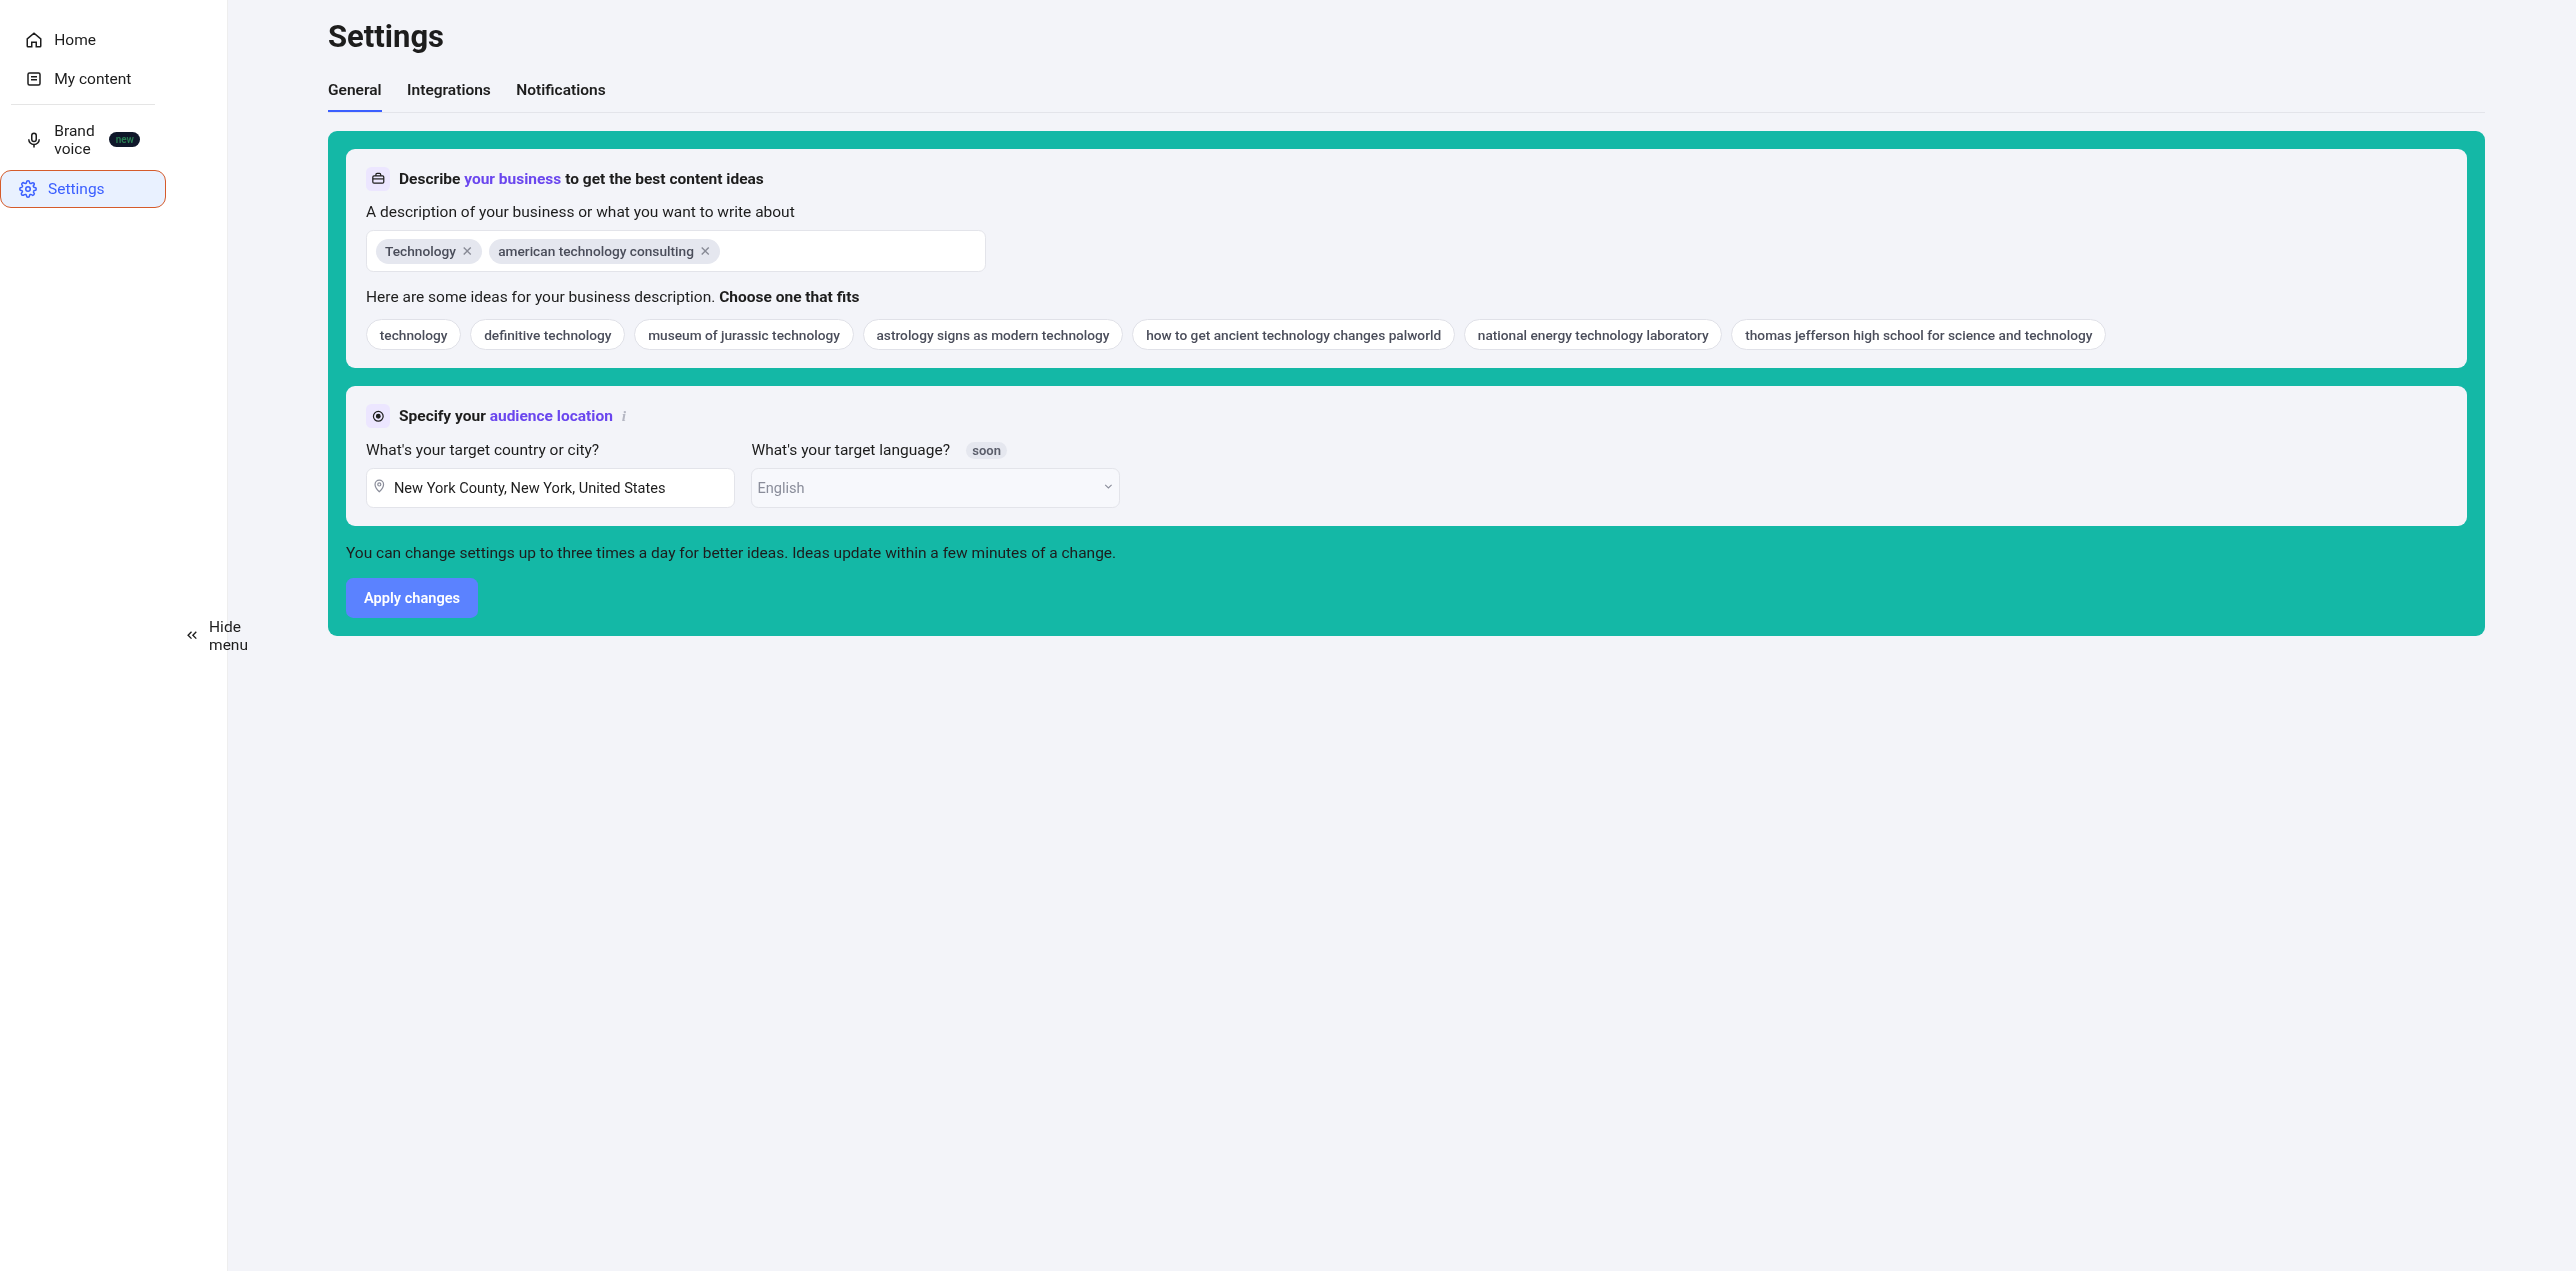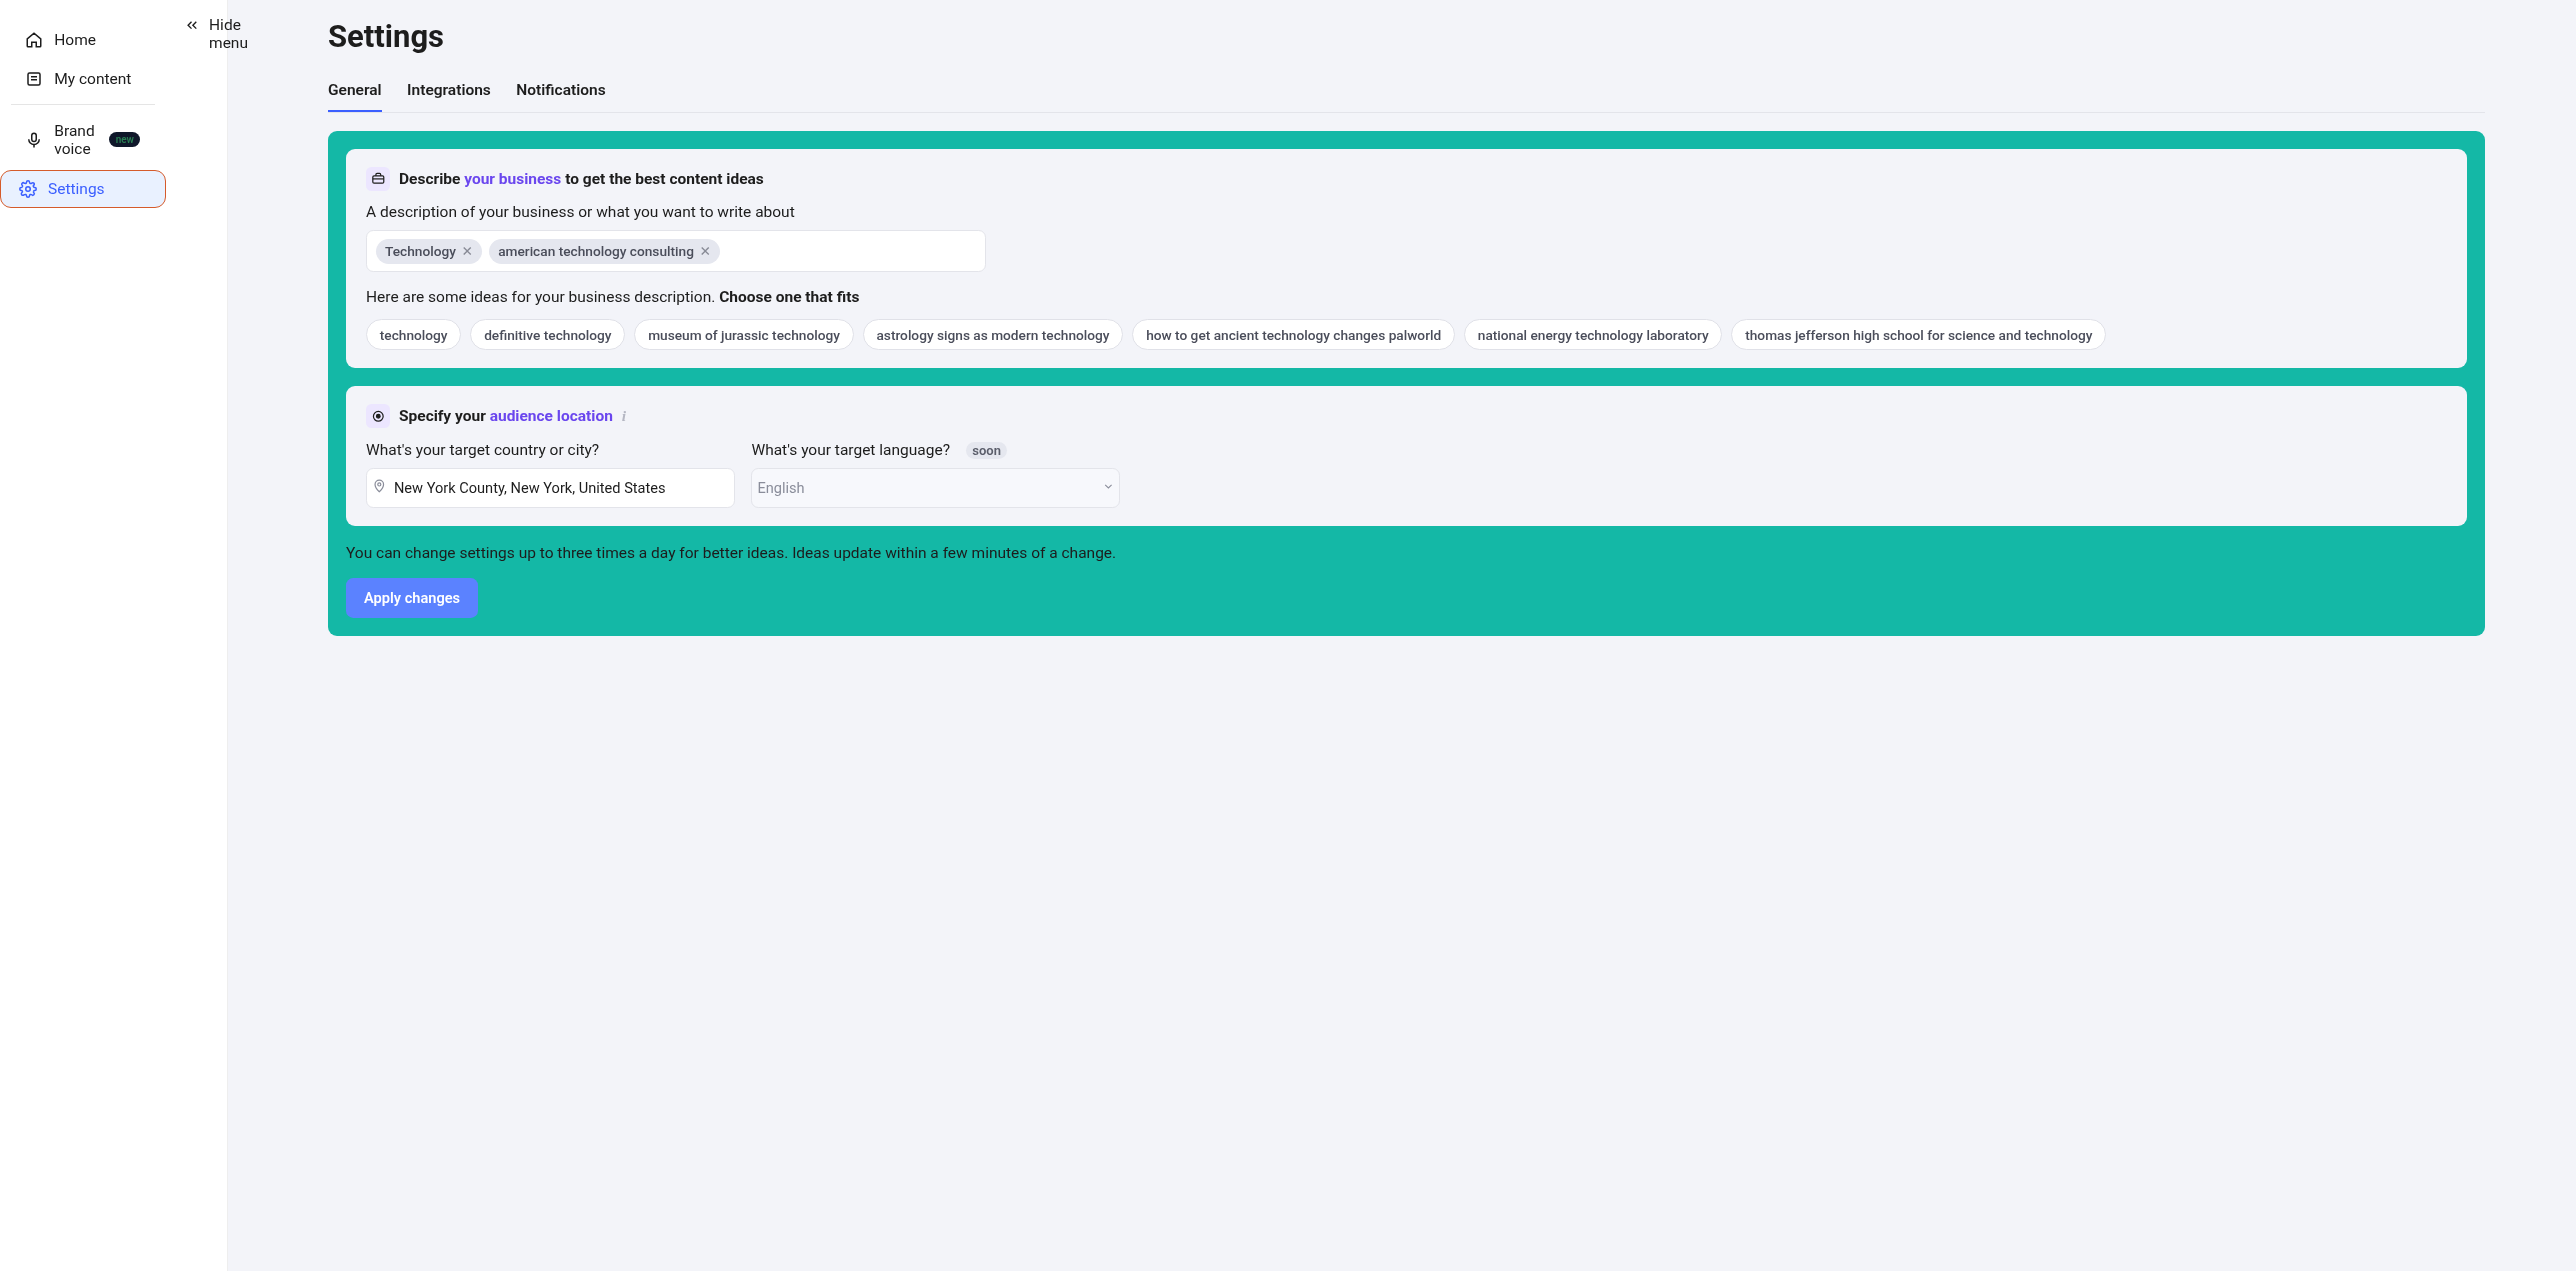--- a/index.html
+++ b/index.html
@@ -67,20 +67,21 @@
       color: #2a7d53;
       font-size: 10px;
       font-weight: 600;
       padding: 1.8px 6.4px;
       border-radius: 9px;
       margin-left: 3.6px;
     }
     .sidebar-footer {
       padding: 16.4px 18px;
       display: flex;
+      align-items: center;
       gap: 9px;
       cursor: pointer;
       font-size: 15.5px;
       color: #1d1d1d;
     }
     .main {
       flex: 1;
       overflow-y: auto;
       padding: 18px 91px 36px 100px;
     }

